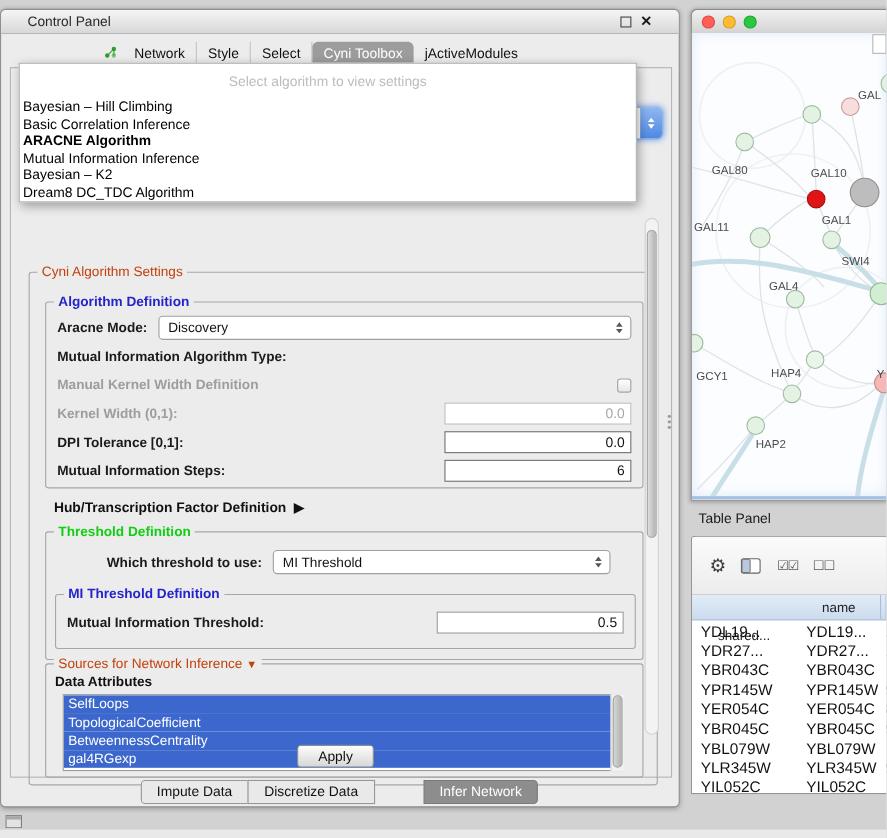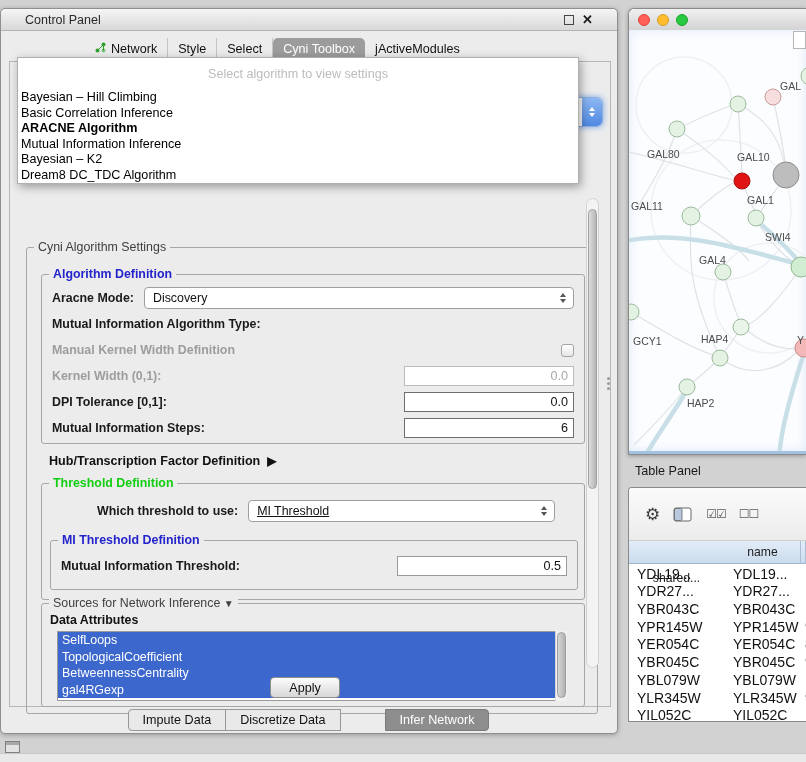--- a/index.html
+++ b/index.html
@@ -10,42 +10,42 @@
   }
   
   .window{position:absolute;left:0;top:8px;width:618px;height:726px;background:#ececec;
     border:1px solid #8f8f8f;border-radius:5px;box-shadow:0 1px 5px rgba(0,0,0,.28);box-sizing:border-box;}
   .titlebar{height:21px;background:linear-gradient(#f5f5f5,#d8d8d8);border-bottom:1px solid #b5b5b5;
     border-radius:5px 5px 0 0;display:flex;align-items:center;padding:0 24px;font-size:12.5px;color:#2a2a2a;}
   .tb-icons{margin-left:auto;display:flex;align-items:center;gap:8px;}
   .float-ic{width:8px;height:8px;border:1.5px solid #444;display:inline-block;background:transparent;}
   .close-ic{font-size:13px;font-weight:700;color:#1a1a1a;line-height:1;}
   .tabbar{display:flex;align-items:flex-end;height:30px;margin-left:84px;font-size:12.6px;color:#111;}
-  .tab{padding:4px 10px 5px;display:flex;align-items:center;gap:5px;border-right:1px solid #c4c4c4;white-space:nowrap;}
+  .tab{padding:4px 10px 5px;display:flex;align-items:center;gap:16px;border-right:1px solid #c4c4c4;white-space:nowrap;}
   .tab:last-child{border-right:none;}
   .tab.sel{background:#9c9c9c;color:#fff;border-radius:5px 5px 0 0;border-right:none;}
   .content{position:absolute;left:8px;top:52px;width:602px;height:646px;border:1px solid #b6b6b6;
     background:#ececec;box-sizing:border-box;}
   
   .dd{position:absolute;left:16px;top:48px;width:562px;height:127px;background:#fff;
     border:1px solid #b0b0b0;box-shadow:2px 3px 9px rgba(0,0,0,.35);z-index:30;box-sizing:border-box;}
   .dd-ph{height:32px;display:flex;align-items:center;justify-content:center;color:#bcbcbc;font-size:12.6px;}
   .dd-item{height:15.6px;line-height:15.6px;padding-left:3px;font-size:12.6px;color:#000;white-space:nowrap;}
   .dd-item.bold{font-weight:700;}
   
   .combo-frag{position:absolute;left:552px;top:88px;width:50px;height:30px;background:#fff;
     border:1px solid #8fb0da;border-radius:6px;box-shadow:0 0 6px rgba(100,150,230,.85);z-index:20;display:flex;box-sizing:border-box;}
   .combo-frag .cap{margin-left:auto;width:20px;height:100%;border-radius:0 5px 5px 0;
     background:linear-gradient(#8db7f2,#4f88e2);display:flex;flex-direction:column;align-items:center;justify-content:center;}
   .cap i{width:0;height:0;border-left:3.5px solid transparent;border-right:3.5px solid transparent;display:block;}
   .cap .u{border-bottom:4px solid #fff;margin-bottom:2px;}
   .cap .d{border-top:4px solid #fff;}
   
   .grp{position:absolute;border:1px solid #a6a6a6;border-radius:3px;box-sizing:border-box;}
-  .grp-title{position:absolute;top:-8px;left:7px;background:#ececec;padding:0 4px;font-size:12.4px;color:#404040;white-space:nowrap;}
+  .grp-title{position:absolute;top:-8px;left:7px;background:#ececec;padding:0 4px;font-size:12.4px;color:#c2410c;white-space:nowrap;}
   .t-blue{color:#2424cc;font-weight:700;}
   .t-green{color:#12ce12;font-weight:700;}
   #grp-settings{left:16px;top:185px;width:572px;height:467px;}
   #grp-algo{left:14px;top:26px;width:544px;height:170px;}
   #grp-threshold{left:14px;top:235px;width:544px;height:117px;}
   #grp-mith{left:8px;top:56px;width:528px;height:50px;}
   #grp-sources{left:14px;top:355px;width:544px;height:104px;}
   .rows{position:absolute;left:0;right:0;top:10px;display:flex;flex-direction:column;}
   .row{height:26px;display:flex;align-items:center;padding:0 10px;}
   .lbl{font-size:12.4px;font-weight:700;color:#1a1a1a;white-space:nowrap;}
@@ -61,21 +61,21 @@
     text-align:right;padding:0 5px;font-family:inherit;color:#111;box-sizing:border-box;}
   .field.lite{border-color:#9a9a9a;}
   .field.dis{border-color:#bcbcbc;color:#a8a8a8;}
   .checkbox{margin-left:auto;width:13px;height:13px;border:1px solid #a4a4a4;border-radius:3px;
     background:linear-gradient(#fff,#e6e6e6);box-sizing:border-box;}
   .hub{position:absolute;left:22px;top:206px;display:flex;align-items:center;gap:7px;
     font-size:12.6px;font-weight:700;color:#111;}
   .hub .arr{font-size:12px;}
   .th-row{position:absolute;left:0;right:0;top:14px;height:26px;display:flex;align-items:center;padding:0 10px;}
   .th-row .lbl{margin-left:45px;}
-  .th-row .combo{margin-right:19px;text-decoration:underline;}
+  .th-row .combo{margin-right:19px;}
   .mith-row{position:absolute;left:0;right:0;top:12px;height:26px;display:flex;align-items:center;padding:0 10px;}
   .da-label{position:absolute;left:8px;top:9px;font-size:12.4px;font-weight:700;color:#111;}
   .src-list{position:absolute;left:15px;top:27px;width:509px;height:70px;background:#fff;
     border:1px solid #9a9a9a;overflow:hidden;box-sizing:border-box;}
   .src-item{height:16.5px;line-height:16.5px;background:#3c67cd;color:#fff;font-size:12.4px;padding-left:4px;white-space:nowrap;}
   .src-scroll{position:absolute;right:0;top:0;bottom:0;width:11px;background:#f1f1f1;border-left:1px solid #d5d5d5;}
   .src-scroll .th{position:absolute;left:1px;right:1px;top:1px;height:64px;
     background:linear-gradient(90deg,#d6d6d6,#b2b2b2);border-radius:5px;border:1px solid #9e9e9e;}
   .apply{position:absolute;left:268px;top:667px;width:70px;height:21px;border:1px solid #8f8f8f;border-radius:4px;
     background:linear-gradient(#fdfdfd,#d7d7d7);font-size:12.6px;font-family:inherit;color:#111;}

